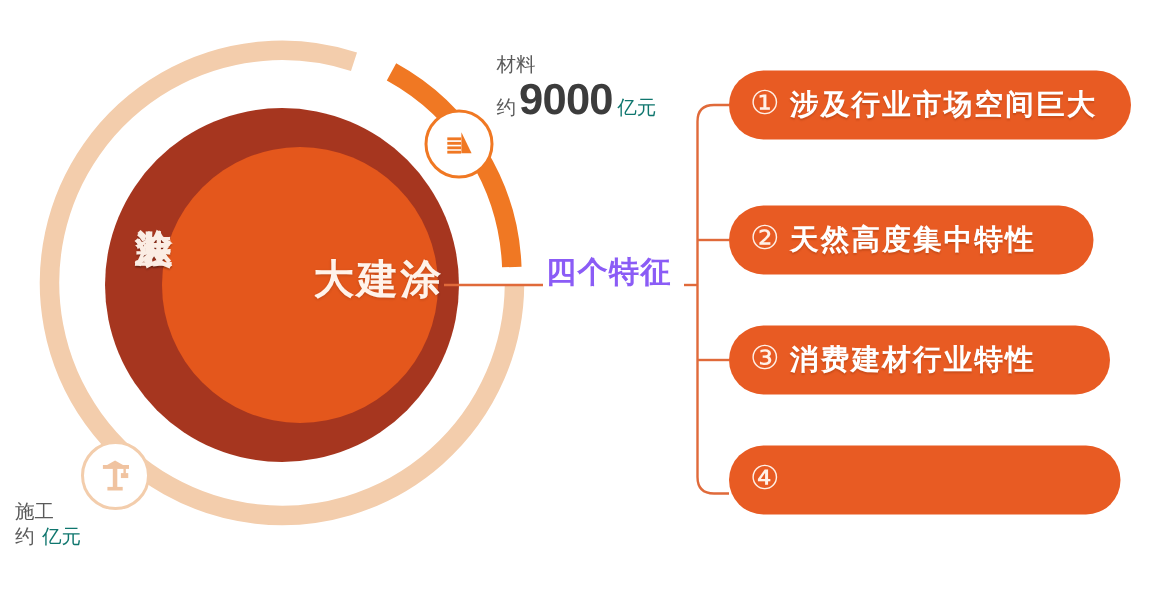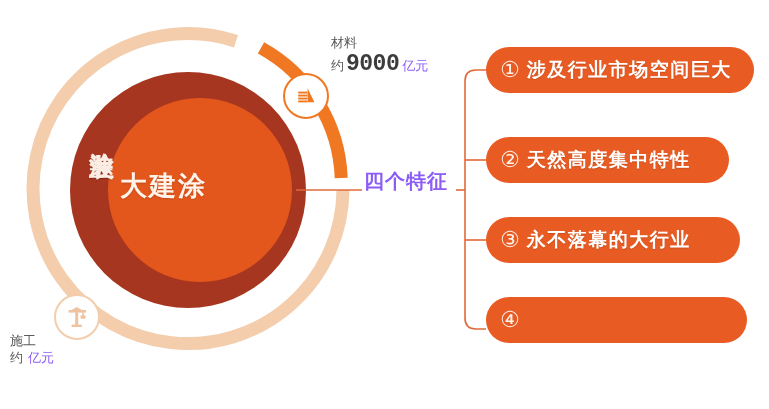--- a/index.html
+++ b/index.html
@@ -20,43 +20,43 @@
   }
 
   .vert-label{
     position:absolute;left:74px;top:133px;width:40px;
     color:#FBEDE4;font-weight:bold;font-size:25px;line-height:1.06;
     text-align:center;letter-spacing:0px;
     writing-mode:vertical-rl;text-orientation:upright;
     text-shadow:0 1px 1px rgba(0,0,0,.18);
   }
   .center-label{
-    position:absolute;left:120px;top:168px;width:160px;
+    position:absolute;left:136px;top:168px;width:160px;
     color:#FFF3EA;font-weight:bold;font-size:27px;letter-spacing:2px;
-    text-align:left;text-shadow:0 1px 2px rgba(0,0,0,.16);
+    text-align:right;text-shadow:0 1px 2px rgba(0,0,0,.16);
   }
 
   
   .ring-icon{
     position:absolute;border-radius:50%;background:#ffffff;
     display:flex;align-items:center;justify-content:center;
   }
   .icon-material{left:283px;top:73px;width:42px;height:42px;border:2.6px solid #F07823;}
   .icon-crane{left:54px;top:294px;width:42px;height:42px;border:2.6px solid #F3CDAC;}
 
   
   .callout{position:absolute;color:#4A4A4A;white-space:nowrap;}
   .callout .cap{font-size:13px;color:#5A5A5A;display:block;line-height:1.25;
                 font-family:"Liberation Sans",sans-serif;}
   .callout .row{display:flex;align-items:baseline;}
   .callout .approx{font-size:13px;color:#5A5A5A;margin-right:2px;
                    font-family:"Liberation Sans",sans-serif;}
-  .callout .num{font-size:23px;font-weight:bold;color:#3C3C3C;letter-spacing:-.5px;
-                font-family:Liberation Mono, monospace;}
-  .callout .unit{font-size:13px;color:#8b5cf6;margin-left:3px;
+  .callout .num{font-size:29px;font-weight:bold;color:#3C3C3C;letter-spacing:-.5px;
+                font-family:Liberation Sans, sans-serif;}
+  .callout .unit{font-size:13px;color:#0f766e;margin-left:3px;
                  font-family:"Liberation Sans",sans-serif;}
   #callout-material{left:331px;top:35px;}
   #callout-construction{left:10px;top:333px;}
 
   
   .features-label{
     position:absolute;left:364px;top:168px;
     color:#8b5cf6;font-weight:bold;font-size:20px;letter-spacing:1px;
     white-space:nowrap;
   }
@@ -166,20 +166,20 @@
     <span class="txt">涉及行业市场空间巨大</span>
   </div>
 
   <div class="pill" id="pill-2">
     <span class="idx">②</span>
     <span class="txt">天然高度集中特性</span>
   </div>
 
   <div class="pill" id="pill-3">
     <span class="idx">③</span>
-    <span class="txt">永不落幕的大行业</span>
+    <span class="txt">消费建材行业特性</span>
   </div>
 
   <div class="pill" id="pill-4">
     <span class="idx">④</span>
   </div>
 
 </div>
 
 </body></html>

